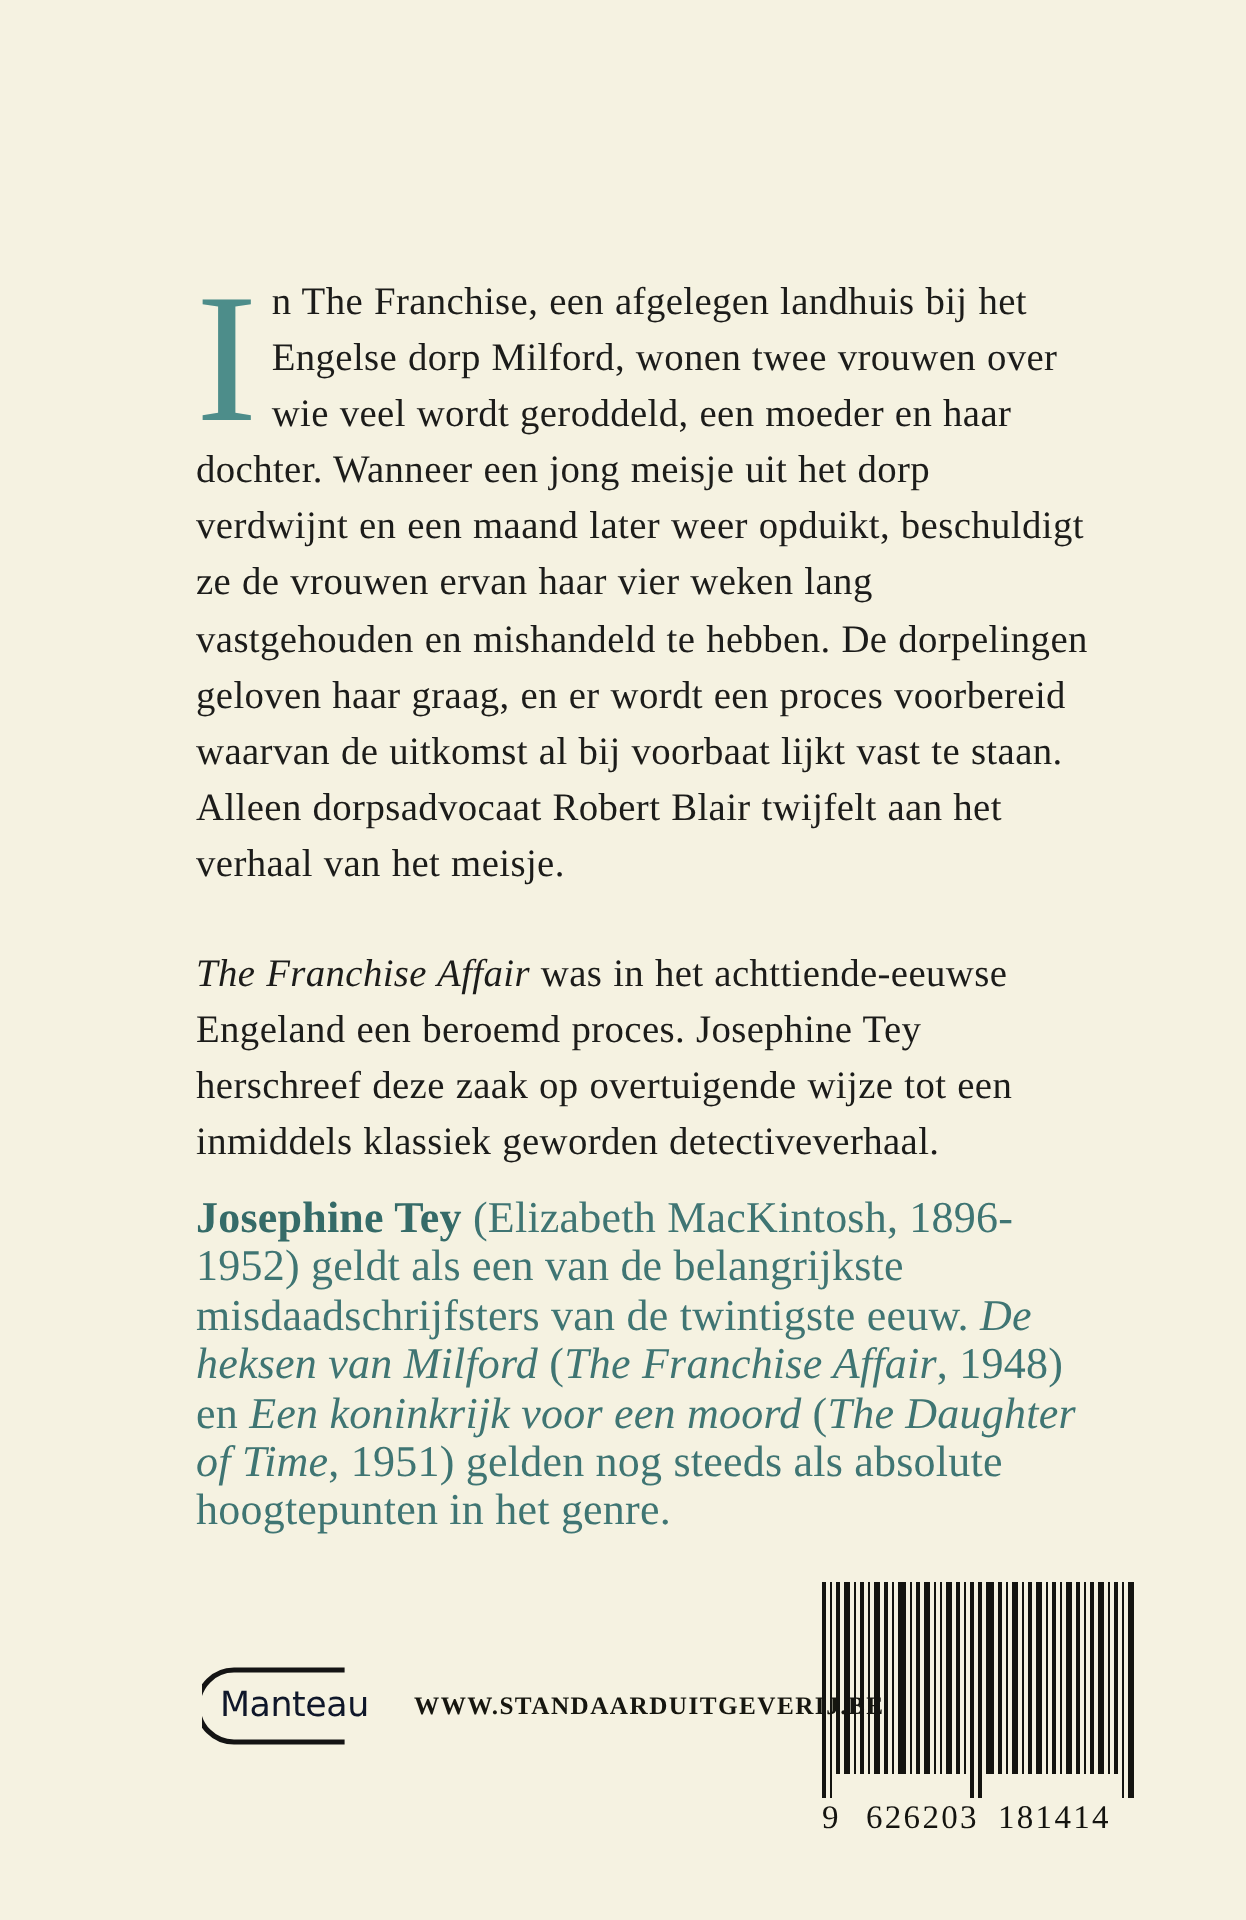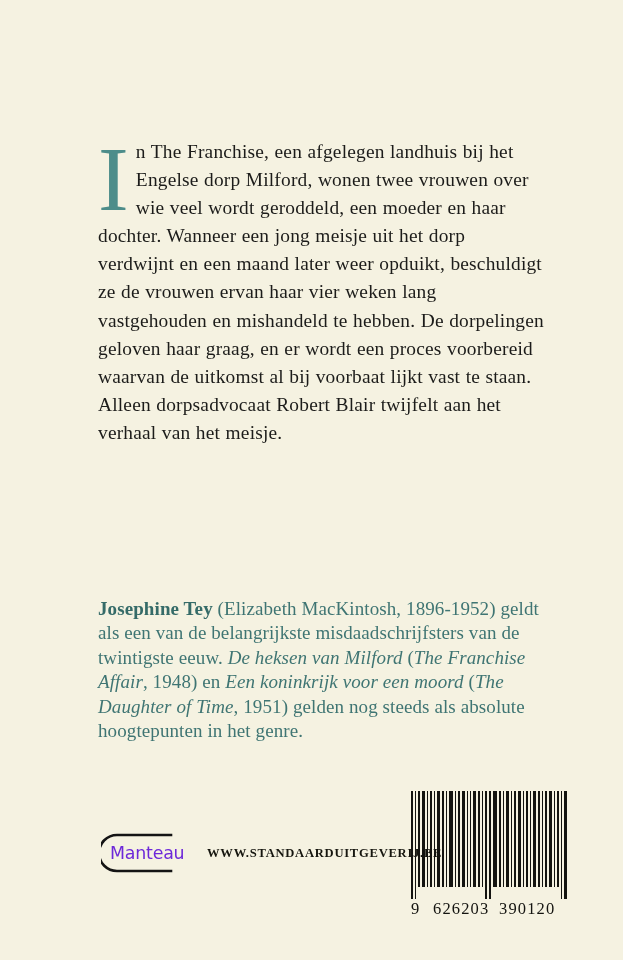--- a/index.html
+++ b/index.html
@@ -57,21 +57,21 @@
   .para i {
     font-style: italic;
   }
 
   
   .bio {
     position: absolute;
     left: 98px;
     top: 597px;
     width: 448px;
-    font-size: 19px;
+    font-size: 22px;
     line-height: 24.4px;
     color: #3f7573;
     letter-spacing: 0.005em;
   }
 
   .bio b {
     font-weight: 700;
     color: #356b68;
   }
 
@@ -103,21 +103,21 @@
     width: 82px;
     height: 40px;
   }
 
   .logo .wordmark {
     position: relative;
     z-index: 2;
     font-family: "DejaVu Sans", "Liberation Sans", sans-serif;
     font-size: 17.4px;
     font-weight: 400;
-    color: #6d28d9;
+    color: #0f172a;
     letter-spacing: -0.012em;
     margin-left: 9px;
     line-height: 1;
     margin-top: 1px;
   }
 
   .url {
     margin-left: 24px;
     font-family: "Liberation Serif", "DejaVu Serif", serif;
     font-size: 12.6px;
@@ -167,20 +167,21 @@
   .bd-right { left: 88px; }
 </style>
 </head>
 <body>
 
 <div class="cover">
 
   <div class="blurb">
     <p class="para"><span class="dropcap">I</span><span>n The Franchise, een afgelegen landhuis bij het Engelse dorp Milford, wonen twee vrouwen over wie veel wordt geroddeld, een moeder en haar dochter. Wanneer een jong meisje uit het dorp verdwijnt en een maand later weer opduikt, beschuldigt ze de vrouwen ervan haar vier weken lang vastgehouden en mishandeld te hebben. De dorpelingen geloven haar graag, en er wordt een proces voorbereid waarvan de uitkomst al bij voorbaat lijkt vast te staan. Alleen dorpsadvocaat Robert Blair twijfelt aan het verhaal van het meisje.</span></p>
 
+    <p class="para"><i>The Franchise Affair</i><span> was in het achttiende-eeuwse Engeland een beroemd proces.  Josephine Tey herschreef deze zaak op overtuigende wijze tot een inmiddels klassiek geworden detectiveverhaal.</span></p>
   </div>
 
   <div class="bio"><b>Josephine Tey</b><span> (Elizabeth MacKintosh, 1896-1952) geldt als een van de belangrijkste misdaadschrijfsters van de twintigste eeuw. </span><i>De heksen van Milford</i><span> (</span><i>The Franchise Affair</i><span>, 1948) en </span><i>Een koninkrijk voor een moord</i><span> (</span><i>The Daughter of Time</i><span>, 1951) gelden nog steeds als absolute hoogtepunten in het genre.</span></div>
 
   <div class="footer">
     <div class="logo">
       <svg class="bracket" viewBox="0 0 82 40">
         <path d="M70 2 L16 2 A14 14 0 0 0 16 38 L70 38" fill="none" stroke="#141414" stroke-width="2.6" stroke-linecap="square"></path>
       </svg>
       <span class="wordmark">Manteau</span>
@@ -227,17 +228,17 @@
         <span style="left: 134px; width: 2px; height: 96px;"></span>
         <span style="left: 138px; width: 3px; height: 96px;"></span>
         <span style="left: 143px; width: 1px; height: 96px;"></span>
         <span style="left: 146px; width: 2px; height: 96px;"></span>
         <span style="left: 150px; width: 1px; height: 108px;"></span>
         <span style="left: 153px; width: 3px; height: 108px;"></span>
       </div>
     <div class="barcode-digits">
       <span class="d bd-left">9</span>
       <span class="d bd-mid">626203</span>
-      <span class="d bd-right">390120</span>
+      <span class="d bd-right">181414</span>
     </div>
   </div>
 
 </div>
 
 </body></html>

